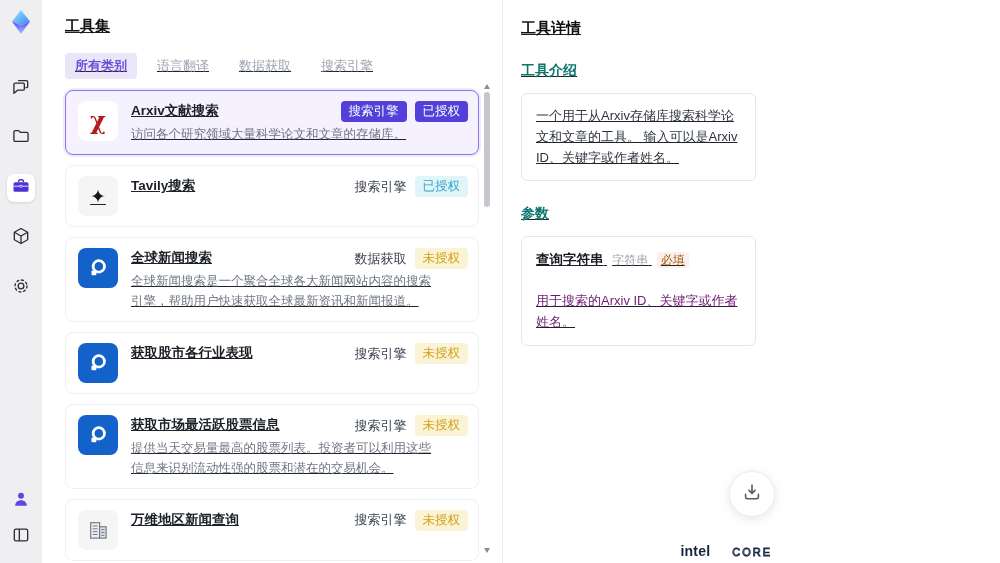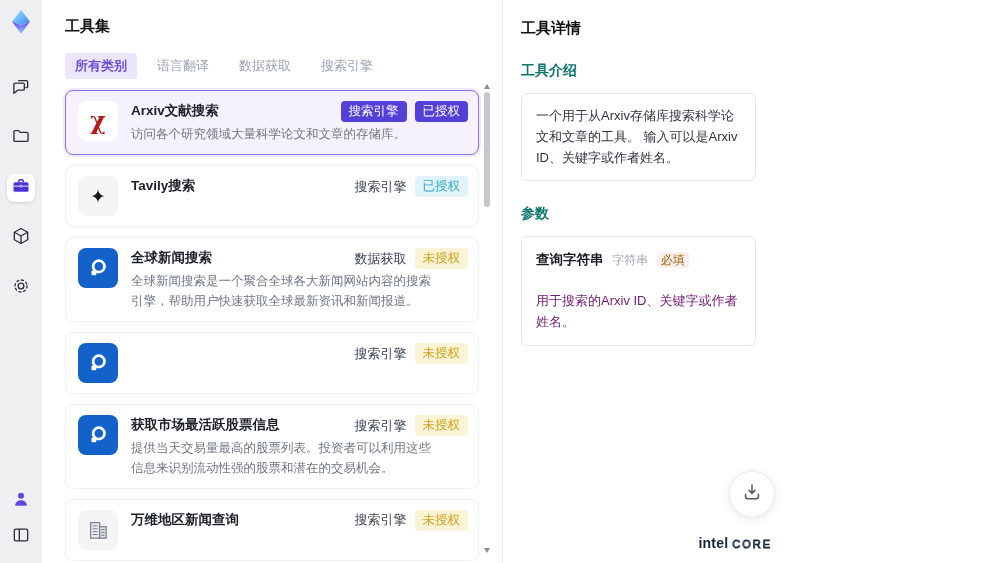--- a/index.html
+++ b/index.html
@@ -1,18 +1,18 @@
 <!DOCTYPE html>
 <html><head>
 <meta charset="utf-8">
 <style>
   * { margin:0; padding:0; box-sizing:border-box; }
   html,body { width:1000px; height:563px; overflow:hidden; }
   body { font-family:"Liberation Sans","DejaVu Sans",sans-serif; background:#fff; color:#1f2329; }
-  .app { display:flex; width:792px; height:563px; position:relative; }
+  .app { display:flex; width:792px; height:563px; position:relative;text-decoration:underline; }
 
   
   .sidebar { width:42px; background:#efeff1; height:563px; display:flex; flex-direction:column; align-items:center; padding:8px 0 12px; flex-shrink:0; }
   .logo { width:28px; height:28px; margin-bottom:38px; }
   .nav-top { display:flex; flex-direction:column; align-items:center; gap:22px; }
   .nav-item { width:28px; height:28px; display:flex; align-items:center; justify-content:center; border-radius:7px; cursor:pointer; }
   .nav-item.active { background:#fff; box-shadow:0 1px 3px rgba(0,0,0,.12); }
   .nav-bottom { margin-top:auto; display:flex; flex-direction:column; align-items:center; gap:10px; }
 
   
@@ -53,21 +53,21 @@
   .detail-title { font-size:15px; font-weight:bold; color:#111; }
   .section-title { font-size:14px; font-weight:bold; color:#0f766e; margin-top:24px; }
   .info-box { margin-top:13px; border:1px solid #e7e7ea; border-radius:6px; padding:12px 14px; font-size:13px; color:#2f353f; line-height:1.6; }
   .param-name { font-size:13.5px; font-weight:bold; color:#15181e; }
   .param-type { font-size:12px; color:#9aa0aa; margin-left:5px; }
   .param-required { font-size:12px; color:#a16207; background:#fdeff0; padding:1px 4px; border-radius:3px; margin-left:5px; }
   .param-desc { margin-top:20px; font-size:13px; color:#701a75; }
 
   
   .download-fab { position:absolute; right:17px; bottom:46px; width:46px; height:46px; border-radius:50%; background:#fff; border:1px solid #ededef; box-shadow:0 2px 10px rgba(0,0,0,.10); display:flex; align-items:center; justify-content:center; cursor:pointer; }
-  .intel-core { position:absolute; right:20px; bottom:12px; color:#14233f; display:flex; align-items:baseline; gap:4px; user-select:none; }
+  .intel-core { position:absolute; right:20px; bottom:4px; color:#14233f; display:flex; align-items:baseline; gap:22px; user-select:none; }
   .intel-word { font-size:14px; font-weight:bold; letter-spacing:.2px; }
   .core-word { font-size:11px; letter-spacing:2px; font-weight:400; color:transparent; -webkit-text-stroke:.9px #14233f; }
 </style>
 </head>
 <body>
 
 <div class="app">
 
   <aside class="sidebar">
     <div class="logo">
@@ -204,20 +204,21 @@
       </div>
 
       <div class="card">
         <div class="tool-icon blue">
           <svg width="26" height="26" viewBox="0 0 32 32">
             <circle cx="17" cy="14" r="7" fill="none" stroke="#fff" stroke-width="3.4"></circle>
             <rect x="8" y="19" width="6" height="6" rx="1" fill="#fff"></rect>
           </svg>
         </div>
         <div class="card-main">
+          <div class="card-title">获取股市各行业表现</div>
         </div>
         <div class="card-tags">
           <span class="cat-text">搜索引擎</span>
           <span class="badge yellow">未授权</span>
         </div>
       </div>
 
       <div class="card">
         <div class="tool-icon blue">
           <svg width="26" height="26" viewBox="0 0 32 32">

